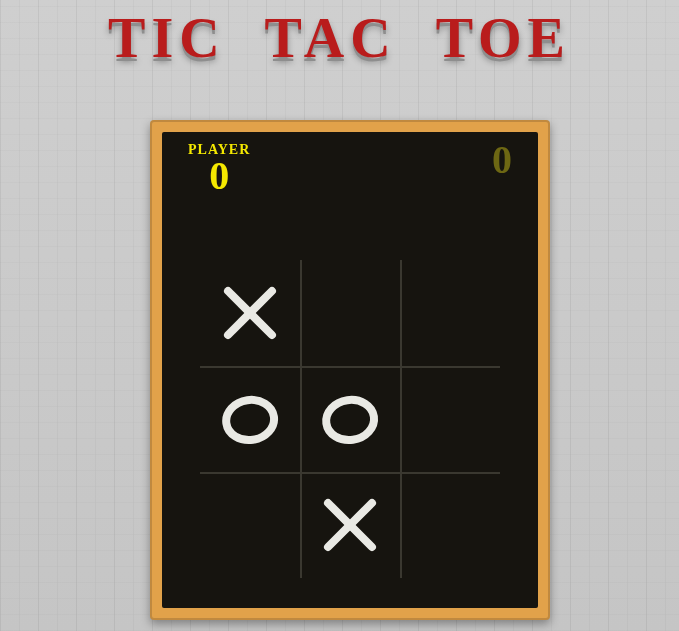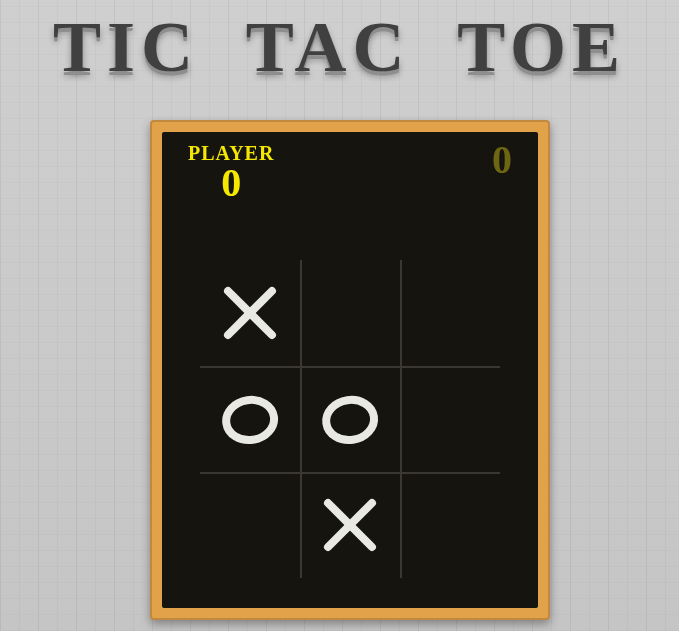--- a/index.html
+++ b/index.html
@@ -19,22 +19,22 @@
       linear-gradient(#cfcfcf, #c5c5c5);
     font-family: "Comic Sans MS", "Chalkboard", "Segoe Script", cursive;
     position: relative;
   }
 
   .title {
     position: absolute;
     top: 6px;
     width: 100%;
     text-align: center;
-    color: #404040;
-    font-size: 72px;
+    color: #b91c1c;
+    font-size: 56px;
     font-weight: 700;
     letter-spacing: 6px;
     -webkit-font-smoothing: antialiased;
     text-shadow:
       0 4px 0 #8e8e8e,
       0 5px 6px rgba(0,0,0,0.35);
     white-space: pre;
   }
 
   .board-frame {
@@ -60,21 +60,21 @@
   .score-row {
     position: absolute;
     top: 10px;
     left: 0; right: 0;
     display: flex;
     justify-content: space-between;
     padding: 0 26px;
   }
   .score-col { text-align: center; }
   .score-label {
-    font-size: 20px;
+    font-size: 14px;
     letter-spacing: 1px;
     font-weight: 700;
   }
   .score-value {
     font-size: 40px;
     line-height: 1;
     font-weight: 700;
     margin-top: -2px;
   }
   .player { color: #f4e800; }

